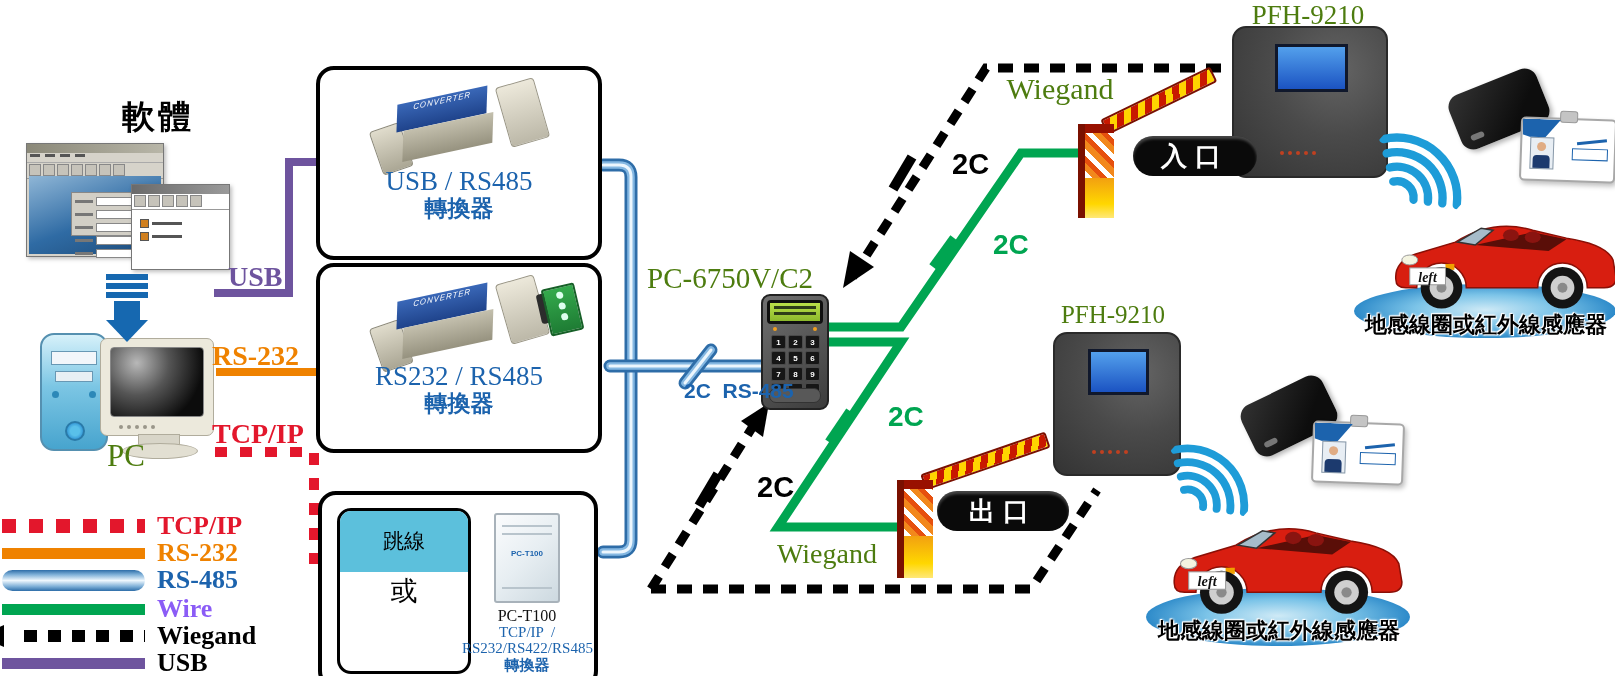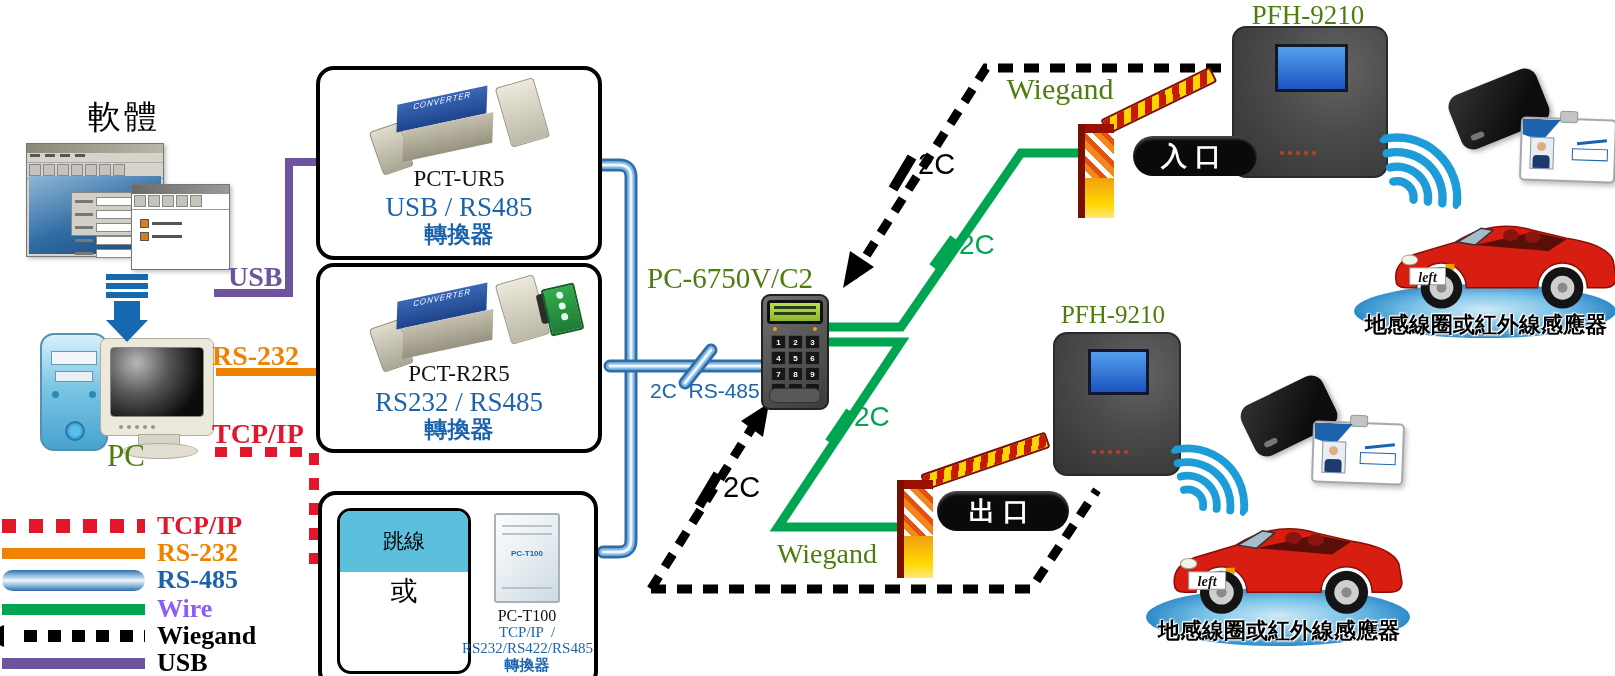--- a/index.html
+++ b/index.html
@@ -137,21 +137,21 @@
   .idcard .logo1{position:absolute;right:8px;top:10px;width:30px;height:10px;border-bottom:3px solid #1c63ad;transform:rotate(-8deg);}
   .idcard .logo2{position:absolute;right:6px;top:28px;width:34px;height:10px;border:1px solid #1c63ad;}
   .oval{position:absolute;border-radius:50%;z-index:2;
         background:radial-gradient(ellipse at 50% 48%,#cfeaf6 0%,#7cc4e8 38%,#2a88c8 72%,#1060a8 100%);}
   .sensor{position:absolute;text-align:center;font-size:22px;font-weight:600;color:#000;z-index:4;white-space:nowrap;
           text-shadow:0 0 3px #fff,0 0 3px #fff,1px 1px 0 #fff,-1px -1px 0 #fff;}
   .carbox{position:absolute;z-index:3;}
 
   
   .lbl-serif{position:absolute;font-family:"Liberation Serif",serif;color:#4d7c0f;z-index:5;line-height:1;}
-  .lbl-bold{position:absolute;font-weight:400;z-index:5;line-height:1;}
+  .lbl-bold{position:absolute;font-weight:700;z-index:5;line-height:1;margin-left:34px;}
 </style>
 </head>
 <body>
 
 <div class="canvas">
 
   <svg class="abs wires" width="1615" height="676" viewBox="0 0 1615 676">
     <path d="M 214 293 H 289 V 162 H 327" stroke="#6e549e" stroke-width="8" fill="none"></path>
     <path d="M 216 372 H 329" stroke="#ef8200" stroke-width="8" fill="none"></path>
     <path d="M 215 452 H 314 V 559 H 330" stroke="#e3172c" stroke-width="10" stroke-dasharray="12 13" fill="none"></path>
@@ -322,21 +322,20 @@
   <div class="cbox" style="left:316px;top:66px;width:278px;height:186px;">
     <div class="conv">
       <div class="capL"></div>
       <div class="body">
           <div class="band">CONVERTER</div>
           <div class="belly"></div>
         </div>
       <div class="capR"></div>
     </div>
     <div class="bx-labels" style="top:96px;">
-      <div class="bx-model">PCT-UR5</div>
       <div class="bx-iface">USB / RS485</div>
       <div class="bx-type">轉換器</div>
     </div>
   </div>
 
   <div class="cbox" style="left:316px;top:263px;width:278px;height:182px;">
     <div class="conv">
       <div class="capL"></div>
       <div class="body">
           <div class="band">CONVERTER</div>
@@ -344,21 +343,20 @@
         </div>
       <div class="capR"></div>
       <div class="db9"></div>
       <div class="term">
           <i></i>
           <i></i>
           <i></i>
         </div>
     </div>
     <div class="bx-labels" style="top:94px;">
-      <div class="bx-model">PCT-R2R5</div>
       <div class="bx-iface">RS232 / RS485</div>
       <div class="bx-type">轉換器</div>
     </div>
   </div>
 
   <div class="cbox" style="left:318px;top:491px;width:272px;height:190px;">
     <div class="optbox">
       <div class="opt-a">跳線</div>
       <div class="opt-b">或</div>
     </div>

